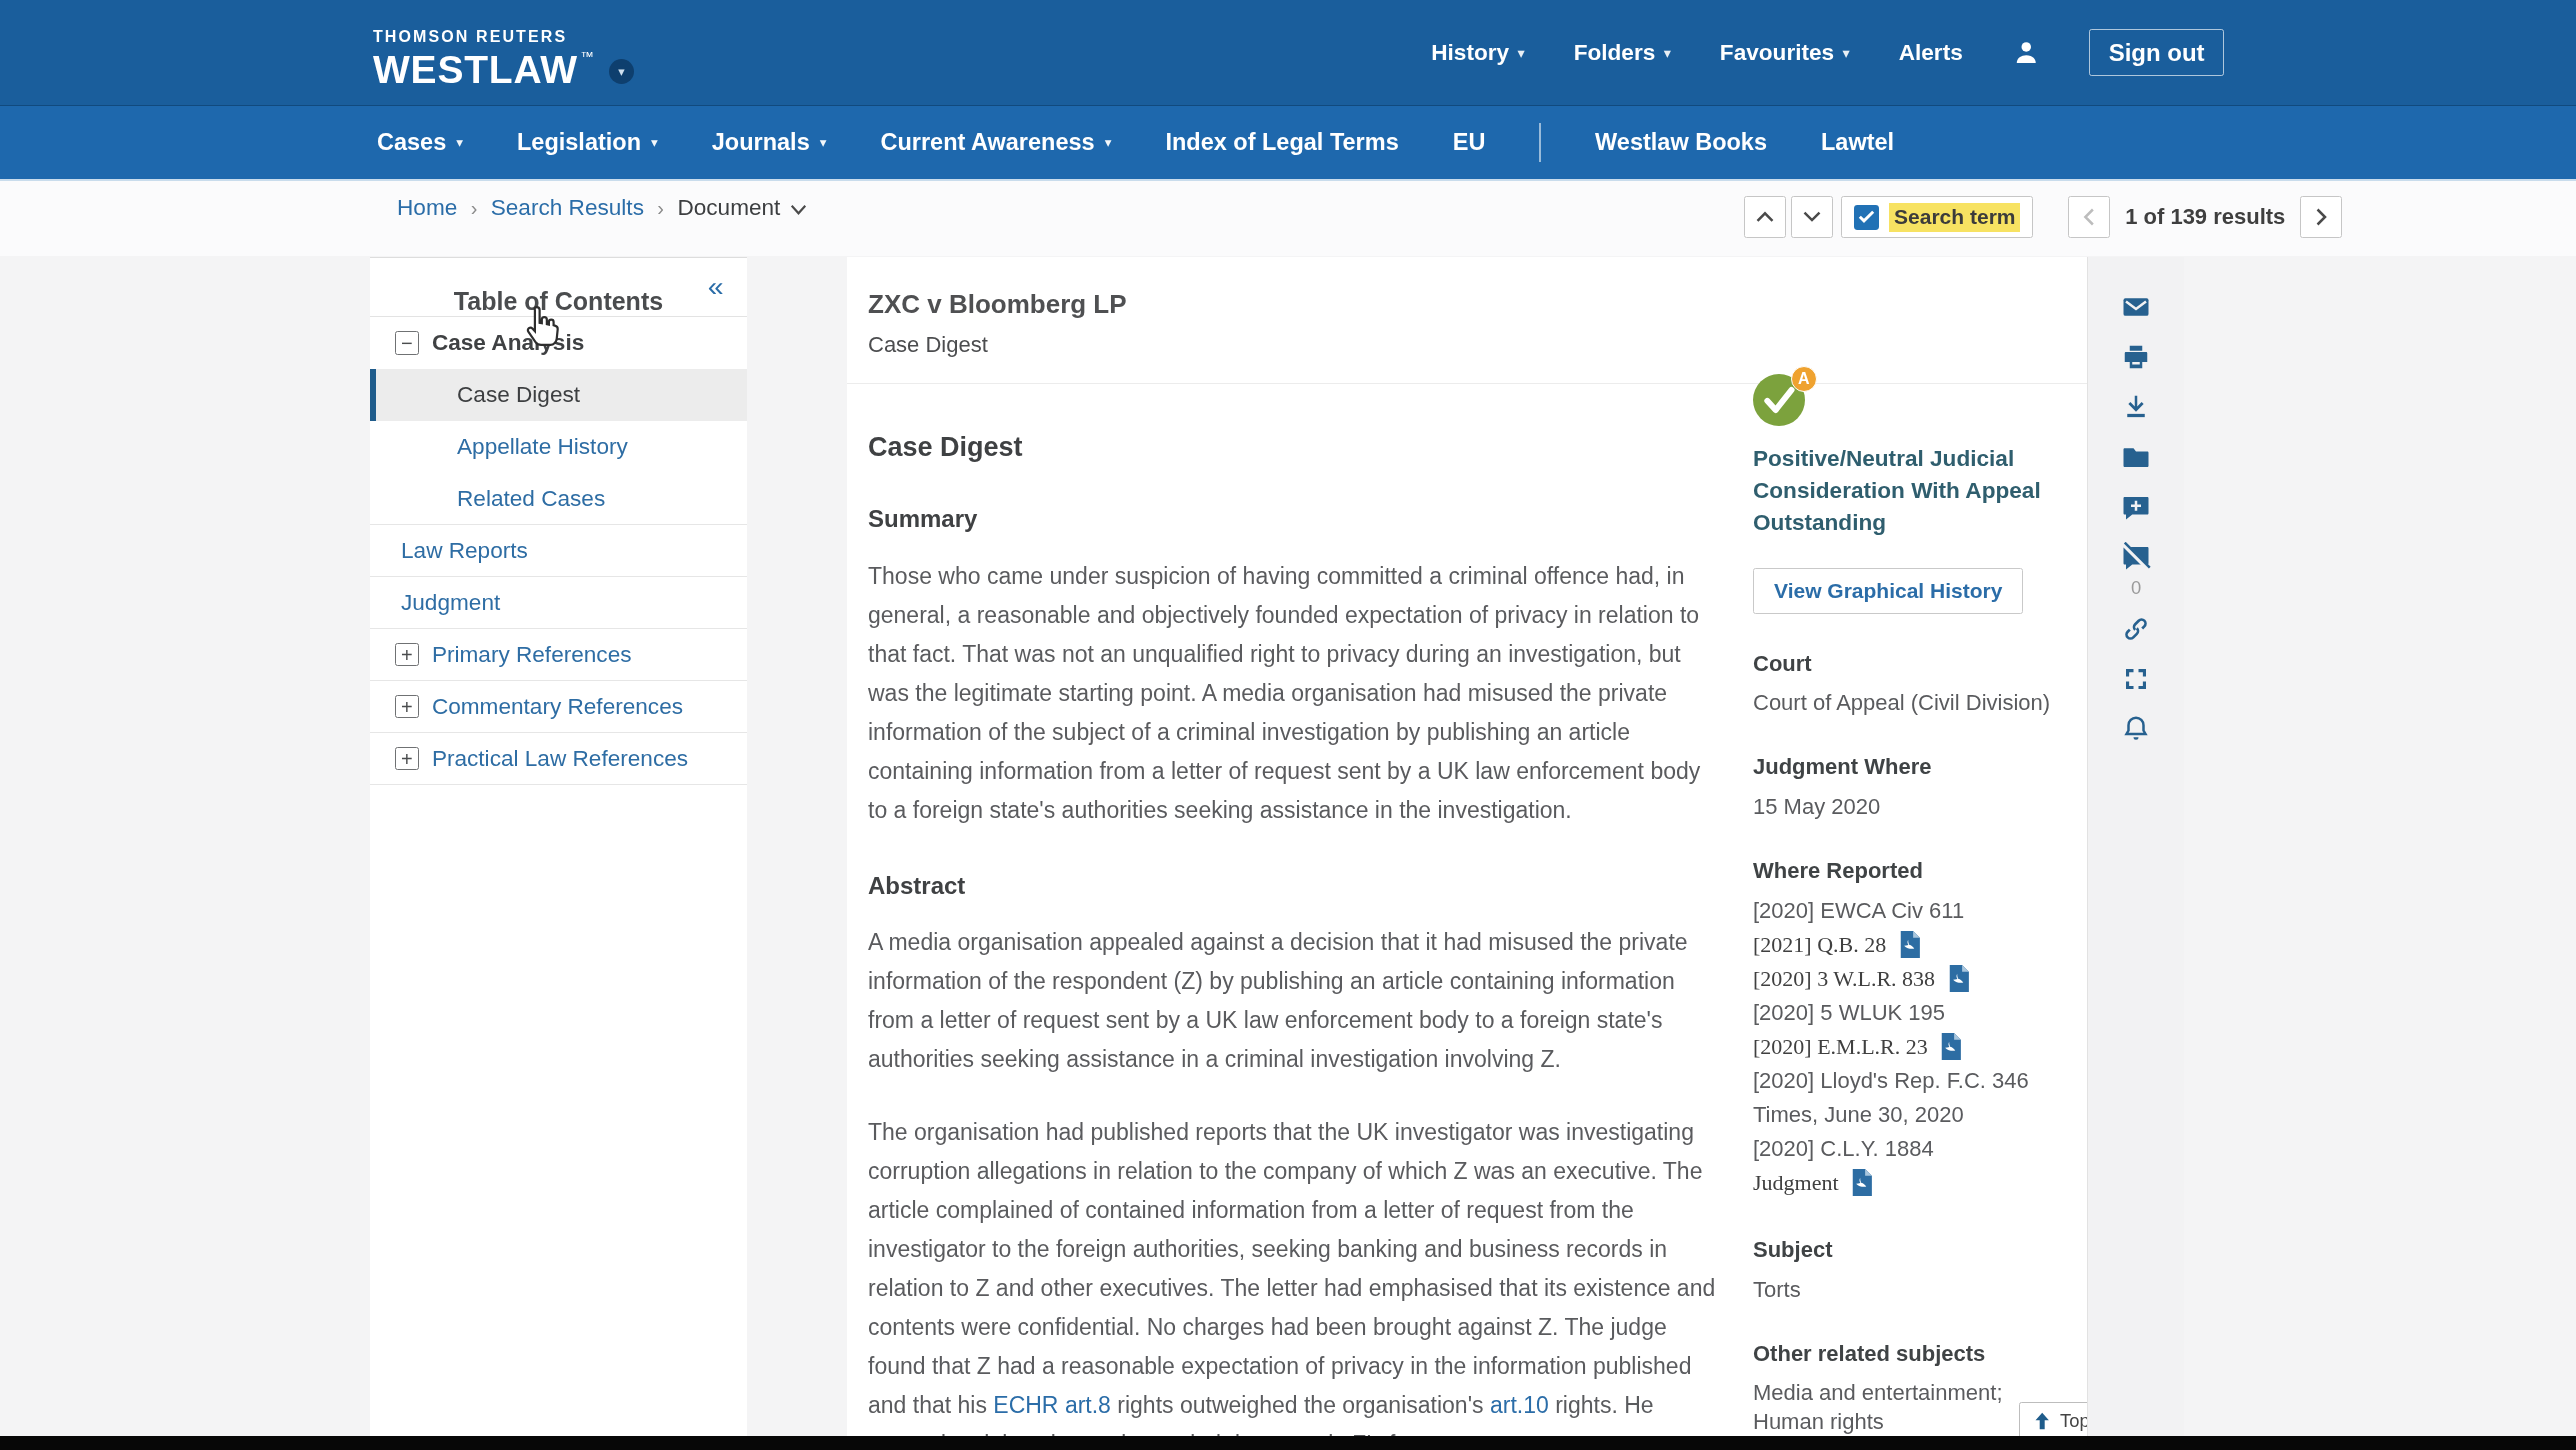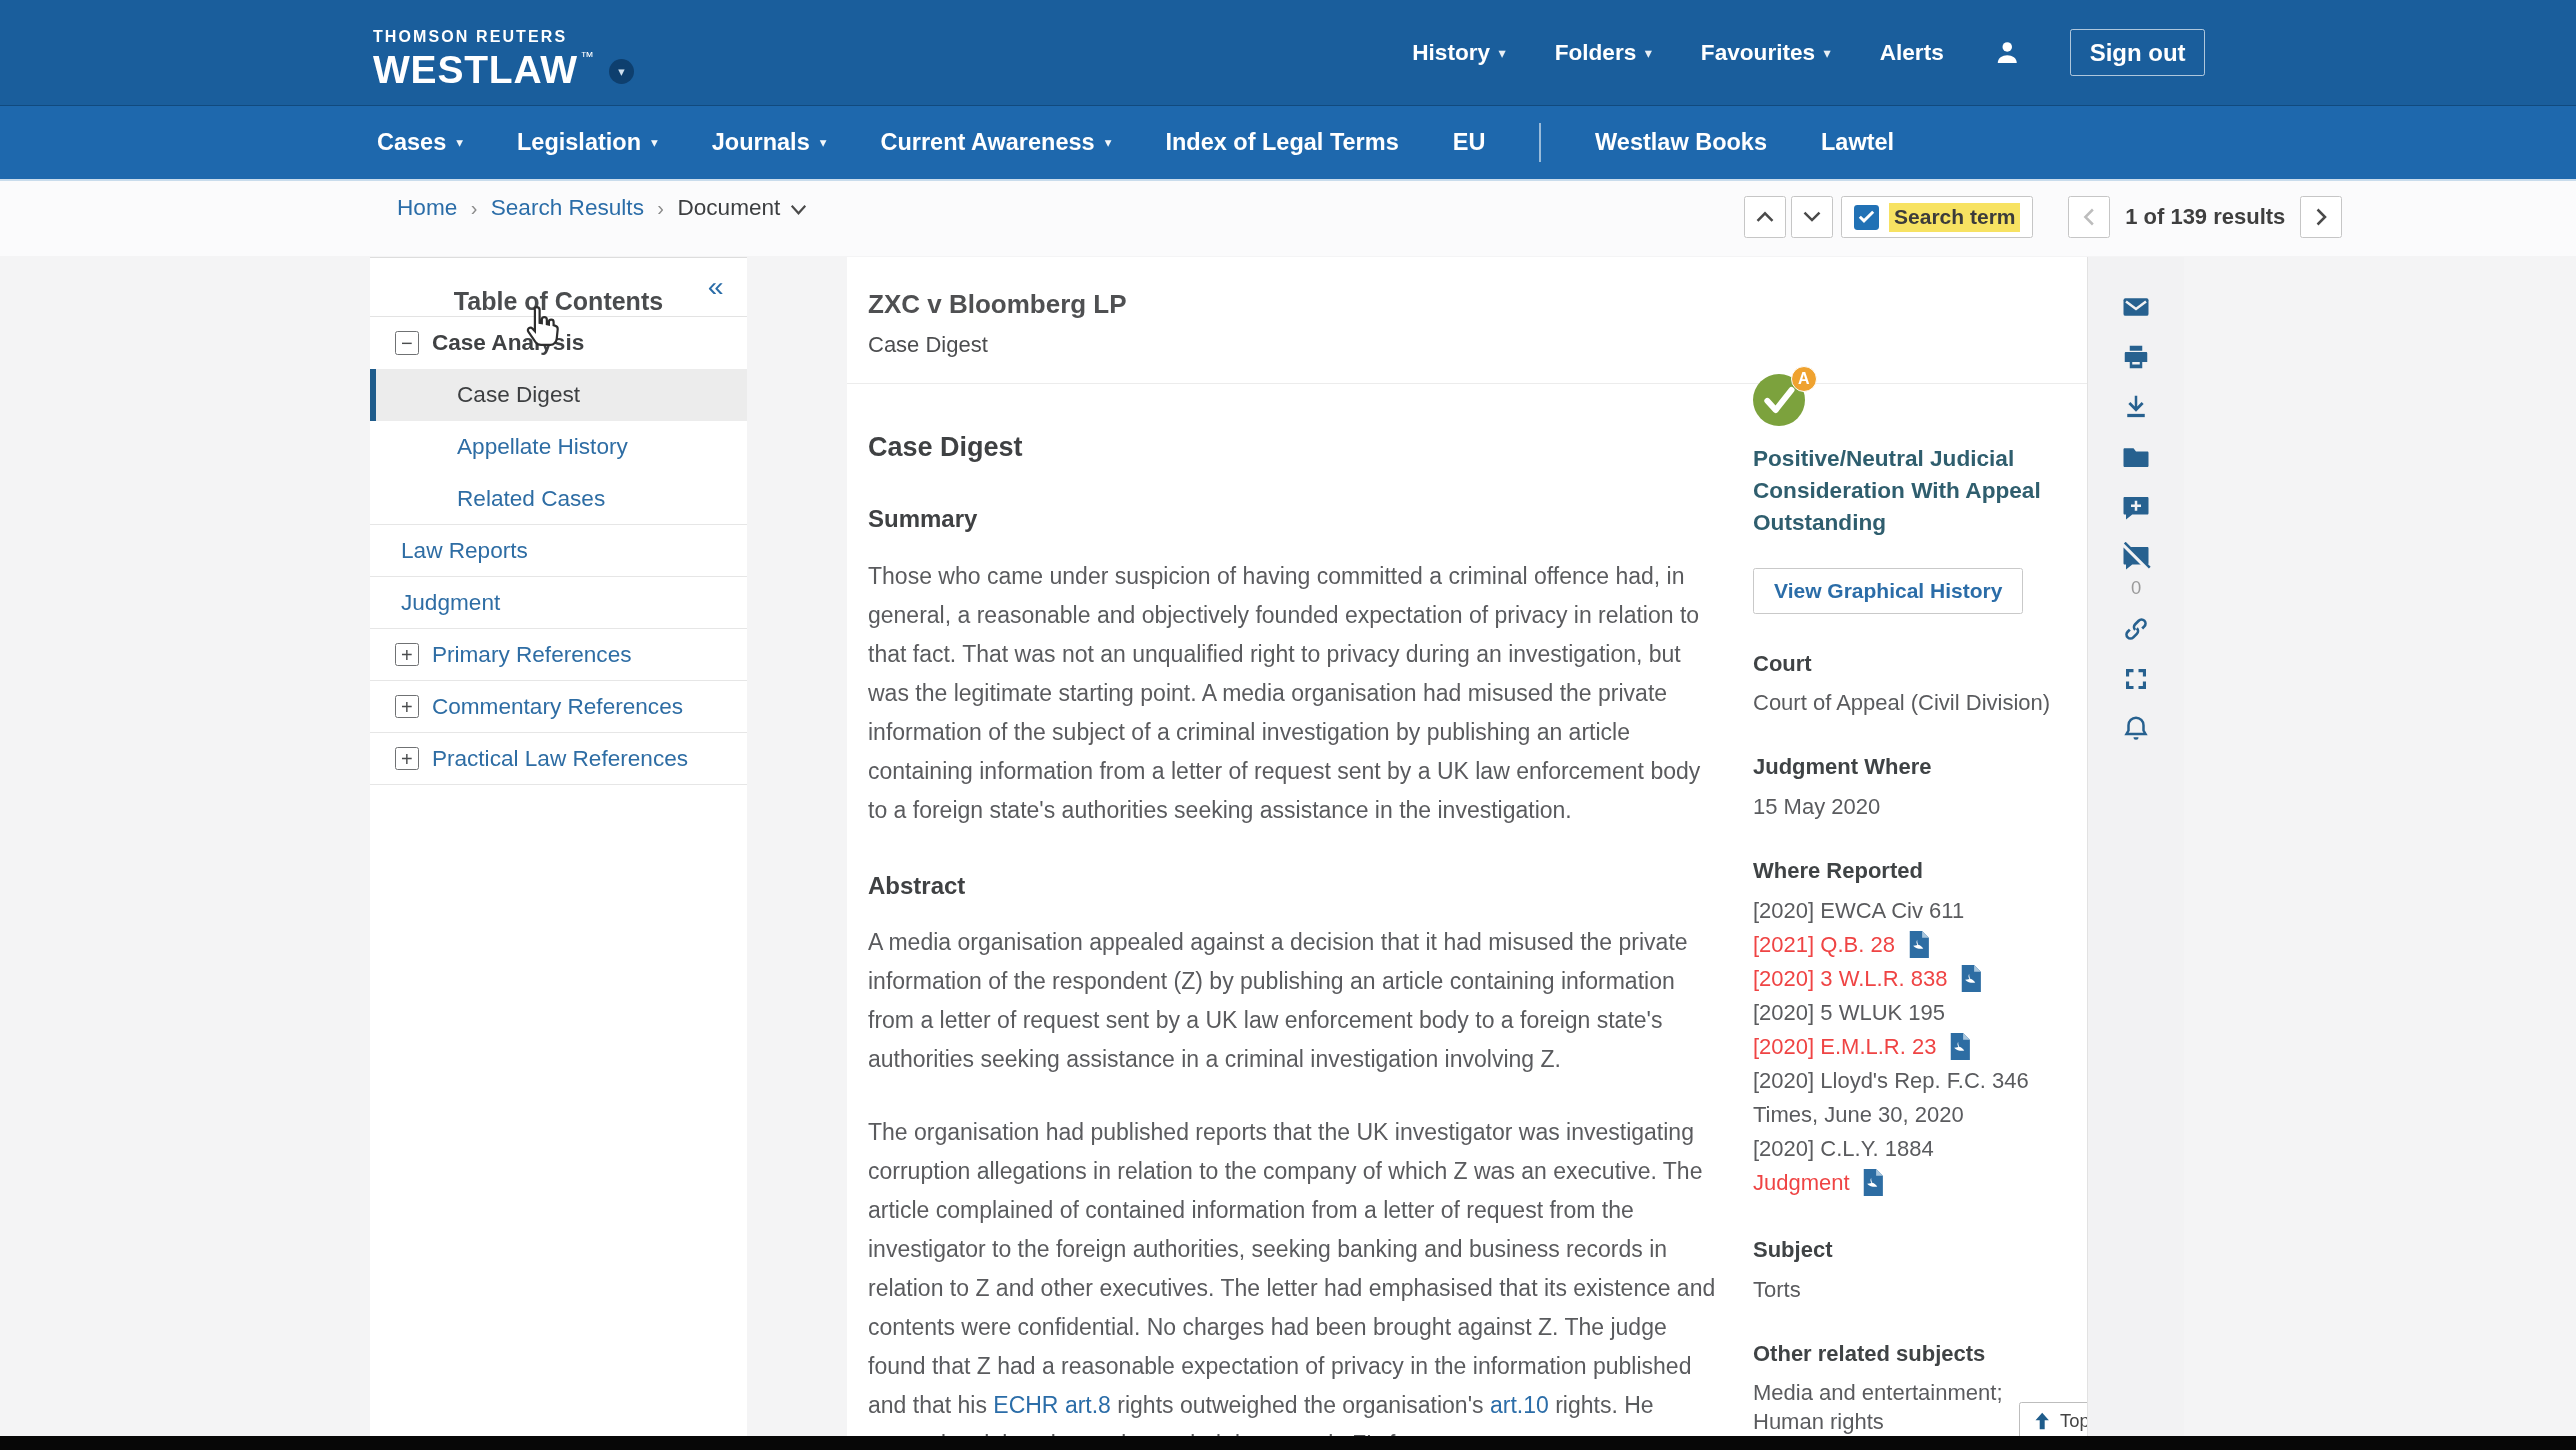--- a/index.html
+++ b/index.html
@@ -9,21 +9,21 @@
 
   
   .topbar { position:absolute; left:0; top:0; width:2576px; height:105px; background:#1a5e9c; }
   .brand { position:absolute; left:373px; top:28px; color:#fff; }
   .brand-small { font-size:16px; font-weight:700; letter-spacing:2.1px; }
   .brand-row { display:flex; align-items:flex-start; margin-top:1.7px; }
   .brand-big { font-size:39px; font-weight:700; letter-spacing:0.8px; line-height:44px; }
   .brand-tm { font-size:13.4px; margin-top:1.7px; margin-left:2.5px; }
   .brand-dd { width:25px; height:25px; border-radius:50%; background:#0e3f6e; margin-left:15px; margin-top:11.7px;
               display:flex; align-items:center; justify-content:center; font-size:12.6px; color:#cfe0ee; cursor:pointer; }
-  .topmenu { position:absolute; right:371px; top:0; height:105px; display:flex; align-items:center; gap:49px; }
+  .topmenu { position:absolute; right:352px; top:0; height:105px; display:flex; align-items:center; gap:49px; }
   .hdr-item { color:#fff; font-size:22.6px; font-weight:600; display:flex; align-items:center; gap:8.4px; cursor:pointer; white-space:nowrap; }
   .hdr-caret { font-size:14.3px; opacity:.9; }
   .signout-btn { border:0.8px solid rgba(255,255,255,.65); border-radius:2.5px; padding:8.4px 18.4px; color:#fff; font-size:24px; font-weight:600; cursor:pointer; background:transparent; }
   .person-icon svg { display:block; }
 
   
   .mainnav { position:absolute; left:0; top:105px; width:2576px; height:76px; background:#1e68ad;
              border-top:1.7px solid #114a7e; border-bottom:2.5px solid #c9dcec; display:flex; align-items:center; }
   .mainnav .inner { display:flex; align-items:center; margin-left:377px; gap:54px; }
   .nav-item { color:#fff; font-size:23.5px; font-weight:600; display:flex; align-items:center; gap:10px; cursor:pointer; white-space:nowrap; }
@@ -86,21 +86,21 @@
   .flagwrap { position:relative; width:52px; height:52px; }
   .flag-a { position:absolute; right:-11.7px; top:-8.4px; width:26px; height:26px; border-radius:50%; background:#efa22f;
             color:#fff; font-size:16px; font-weight:700; display:flex; align-items:center; justify-content:center; border:1.7px solid #fff; }
   .consideration { margin-top:17px; font-size:22.6px; font-weight:600; line-height:32px; color:#2f5e6e; width:293px; }
   .vgh-btn { margin-top:28.5px; border:0.8px solid #c9c9c9; border-radius:2.5px; background:#fff; color:#2b6da8;
              font-size:21px; font-weight:600; padding:10px 20px; cursor:pointer; display:inline-block; }
   .meta-label { font-size:22px; font-weight:700; color:#3f4345; margin-top:37px; }
   .meta-value { font-size:22px; color:#5a5b5e; line-height:29px; margin-top:11.7px; }
   .wr-list { margin-top:10px; }
   .wr-item { font-size:22px; line-height:34px; color:#5a5b5e; display:flex; align-items:center; gap:11.7px; }
-  .wr-item.link { color:#ef4444; cursor:pointer; }
+  .wr-item.link { color:#404040; cursor:pointer;font-family:Liberation Serif, serif; }
   .pdf-ic { flex:none; display:inline-flex; cursor:pointer; }
 
   .top-btn { position:absolute; right:-17px; bottom:-3.4px; background:#fff; border:0.8px solid #bdbdbd; border-radius:2.5px;
              display:flex; align-items:center; gap:8.4px; padding:6.7px 13.4px; cursor:pointer; }
   .top-btn span { font-size:18.4px; color:#444; }
 
   
   .rail { position:absolute; left:2087px; top:257px; width:97px; height:1179px; background:#f2f2f3; border-left:0.8px solid #e2e2e2;
           display:flex; flex-direction:column; align-items:center; padding-top:35px; }
   .rail-btn { width:37px; display:flex; flex-direction:column; align-items:center; color:#27618f; cursor:pointer; margin-bottom:20px; }

